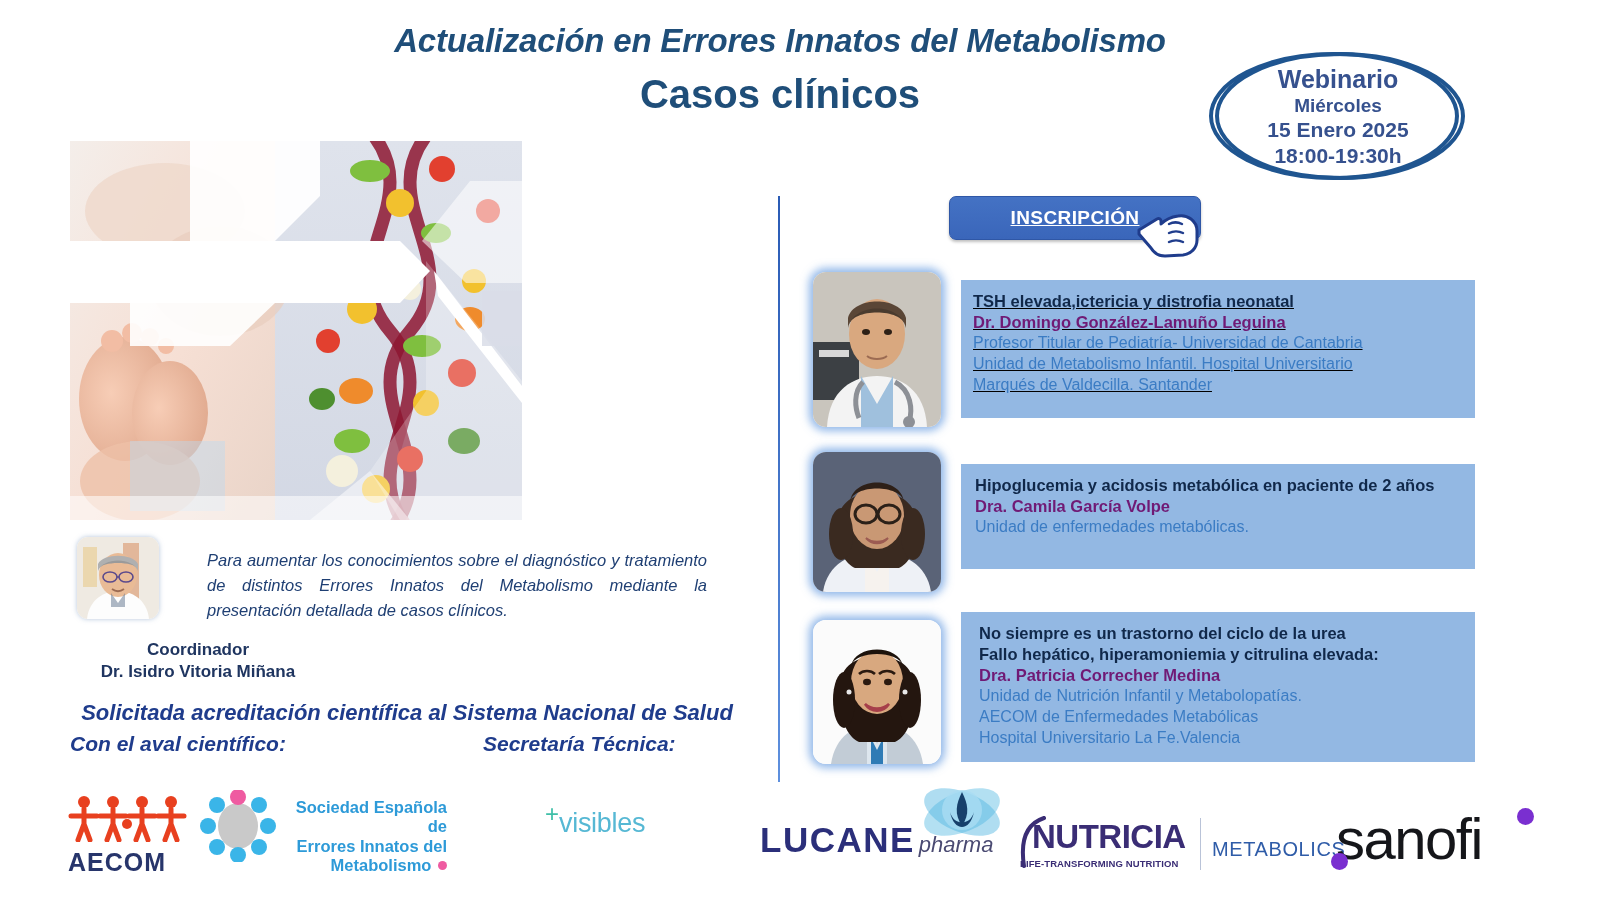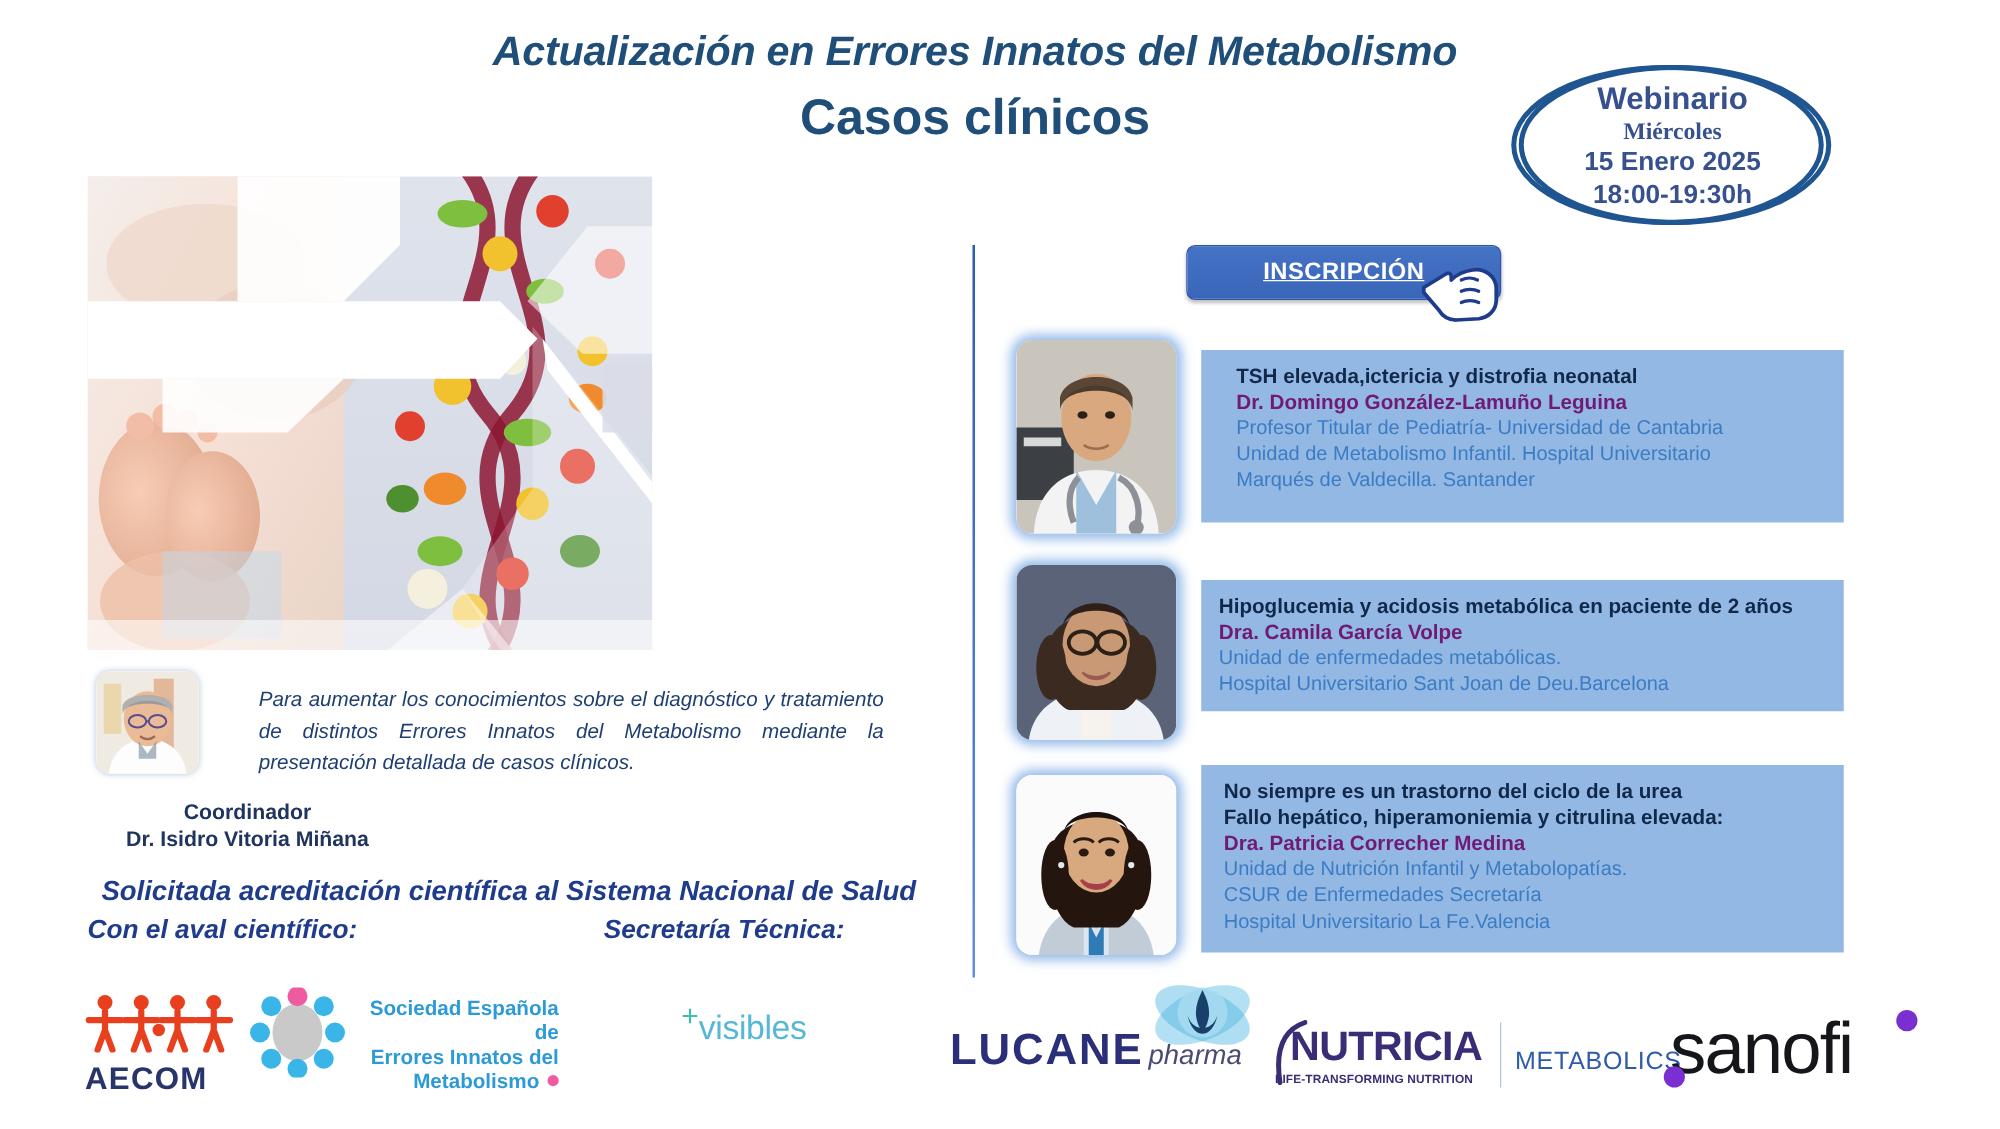--- a/index.html
+++ b/index.html
@@ -26,21 +26,21 @@
   .date-badge{
     position:absolute;left:1208px;top:46px;width:260px;height:140px;
   }
   .date-badge svg{position:absolute;left:0;top:0;}
   .date-badge .dtxt{
     position:absolute;left:0;top:0;width:260px;height:140px;
     display:flex;flex-direction:column;align-items:center;justify-content:center;
     color:#36518e;line-height:1.22;
   }
   .dl1{font-size:25px;font-weight:bold;}
-  .dl2{font-size:19px;font-weight:bold;font-family:Liberation Serif, serif;}
+  .dl2{font-size:19px;font-weight:bold;}
   .dl3{font-size:21px;font-weight:bold;}
   .dl4{font-size:21px;font-weight:bold;}
 
   
   .inscripcion{
     position:absolute;left:949px;top:196px;width:250px;height:42px;
     background:linear-gradient(#4472c4,#3a66ba);
     border-radius:7px;border:1px solid #2f57a6;
     box-shadow:0 2px 3px rgba(0,0,0,.25);
     display:flex;align-items:center;justify-content:center;cursor:pointer;
@@ -288,21 +288,21 @@
         <path d="M35 56 C40 30 88 30 93 56 L93 46 C88 24 40 24 35 46 Z" fill="#5a4636"></path>
         <ellipse cx="53" cy="60" rx="4" ry="3" fill="#2d2016"></ellipse>
         <ellipse cx="75" cy="60" rx="4" ry="3" fill="#2d2016"></ellipse>
         <path d="M54 84 C59 88 69 88 74 84" stroke="#9c6b52" stroke-width="2" fill="none"></path>
         <path d="M82 110 C98 118 100 138 96 150" stroke="#8d9096" stroke-width="5" fill="none"></path>
         <path d="M50 110 C40 120 42 136 46 146" stroke="#8d9096" stroke-width="5" fill="none"></path>
         <circle cx="96" cy="150" r="6" fill="#8d9096"></circle>
       </svg>
     </div>
     <div class="spk-panel" style="left:961px;top:280px;width:514px;height:138px;">
-      <div style="padding:11px 0 0 28px;">
+      <div style="padding:11px 0 0 12px;text-decoration:underline;">
         <div class="spk-title">TSH elevada,ictericia y distrofia neonatal</div>
         <div class="spk-name">Dr. Domingo González-Lamuño Leguina</div>
         <div class="spk-aff">Profesor Titular de Pediatría- Universidad de Cantabria</div>
         <div class="spk-aff">Unidad de Metabolismo Infantil. Hospital Universitario</div>
         <div class="spk-aff">Marqués de Valdecilla. Santander</div>
       </div>
     </div>
   </div>
 
   <div class="spk">
@@ -320,21 +320,20 @@
         <path d="M53 86 C59 93 69 93 75 86 C69 91 59 91 53 86 Z" fill="#ffffff" stroke="#9c5b52" stroke-width="2"></path>
         <ellipse cx="28" cy="82" rx="12" ry="26" fill="#3a2a20"></ellipse>
         <ellipse cx="100" cy="82" rx="12" ry="26" fill="#3a2a20"></ellipse>
       </svg>
     </div>
     <div class="spk-panel" style="left:961px;top:464px;width:514px;height:105px;">
       <div style="padding:11px 0 0 14px;">
         <div class="spk-title">Hipoglucemia y acidosis metabólica en paciente de 2 años</div>
         <div class="spk-name">Dra. Camila García Volpe</div>
         <div class="spk-aff">Unidad de enfermedades metabólicas.</div>
-        <div class="spk-aff">Hospital Universitario Sant Joan de Deu.Barcelona</div>
       </div>
     </div>
   </div>
 
   <div class="spk">
     <div class="spk-photo" style="left:813px;top:620px;width:128px;height:144px;">
       <svg width="128" height="144" viewBox="0 0 128 144">
         <rect width="128" height="144" fill="#fbfbfb"></rect>
         <path d="M18 144 C22 116 42 104 64 104 C86 104 106 116 110 144 Z" fill="#c2ccd6"></path>
         <path d="M54 104 L64 124 L74 104 L74 144 L54 144 Z" fill="#dde6ee"></path>
@@ -352,21 +351,21 @@
         <circle cx="36" cy="72" r="2.5" fill="#e8e8e8"></circle>
         <circle cx="92" cy="72" r="2.5" fill="#e8e8e8"></circle>
       </svg>
     </div>
     <div class="spk-panel" style="left:961px;top:612px;width:514px;height:150px;">
       <div style="padding:11px 0 0 18px;">
         <div class="spk-title">No siempre es un trastorno del ciclo de la urea</div>
         <div class="spk-title">Fallo hepático, hiperamoniemia  y citrulina elevada:</div>
         <div class="spk-name">Dra. Patricia Correcher Medina</div>
         <div class="spk-aff">Unidad de Nutrición Infantil y Metabolopatías.</div>
-        <div class="spk-aff">CSUR de Enfermedades Secretaría</div>
+        <div class="spk-aff">AECOM de Enfermedades Metabólicas</div>
         <div class="spk-aff">Hospital Universitario La Fe.Valencia</div>
       </div>
     </div>
   </div>
 
   <div class="logo" style="left:68px;top:794px;width:120px;height:70px;">
     <svg width="120" height="48" viewBox="0 0 120 48">
       <g fill="#e8401f">
         <circle cx="16" cy="8" r="6"></circle>
         <path d="M16 15 L16 30 M16 30 L10 46 M16 30 L22 46 M3 22 L29 22" stroke="#e8401f" stroke-width="5" stroke-linecap="round" fill="none"></path>

